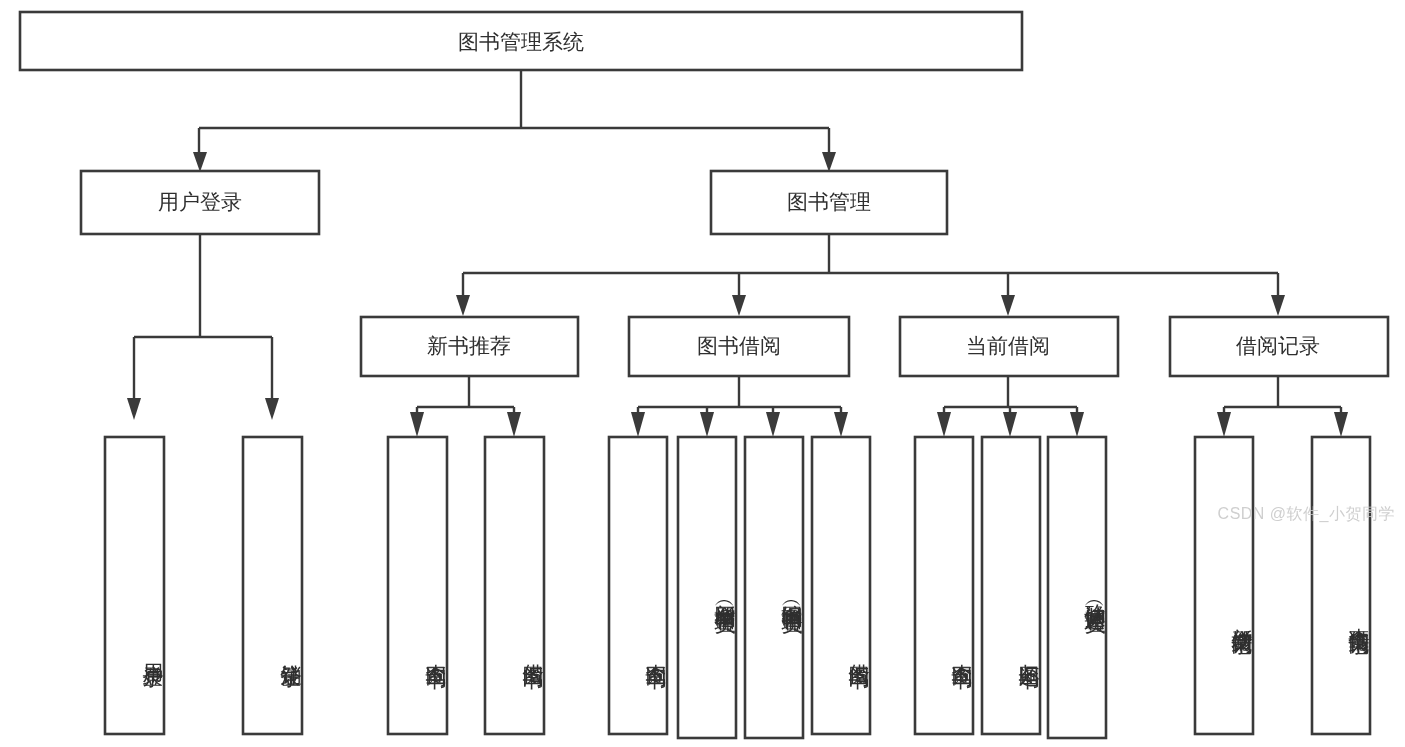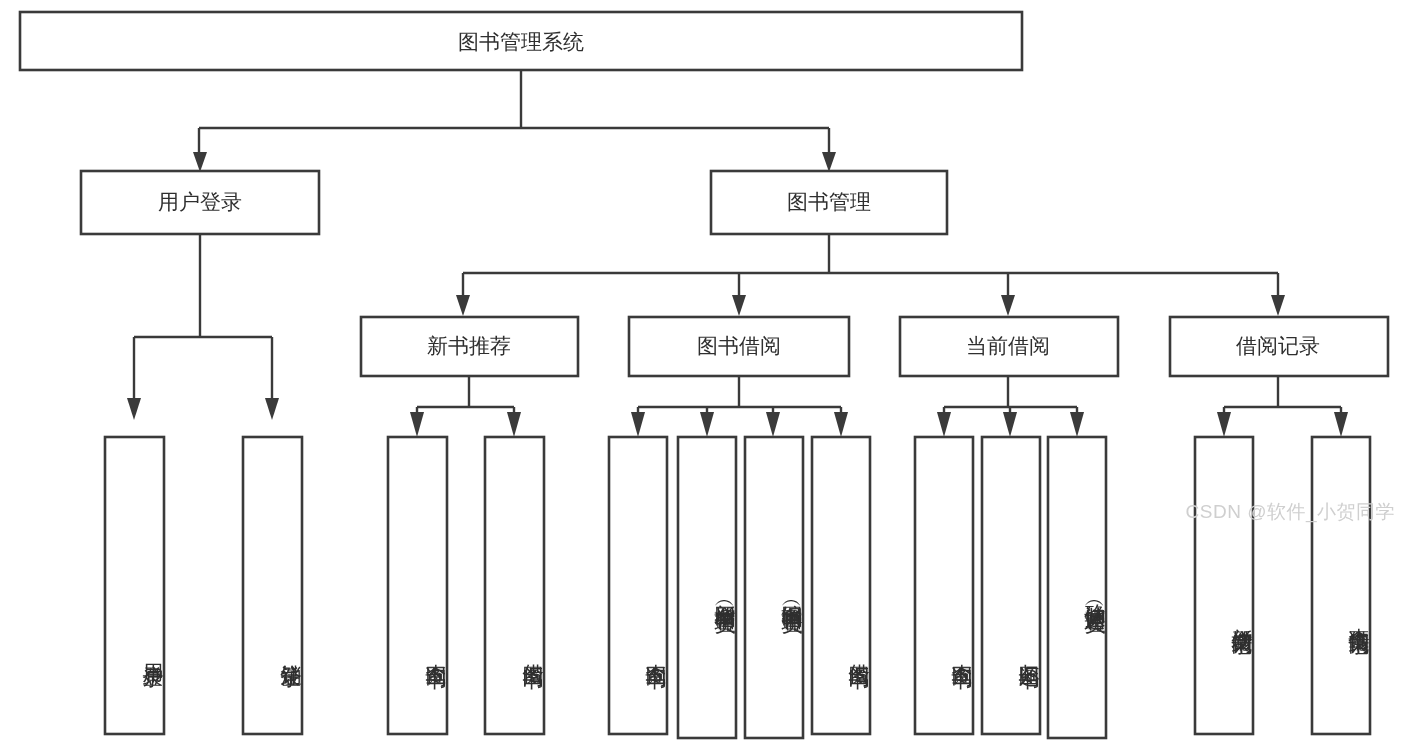--- a/index.html
+++ b/index.html
@@ -65,21 +65,21 @@
     letter-spacing: 1.5px;
     white-space: nowrap;
     pointer-events: none;
     user-select: none;
   }
   .watermark {
     position: absolute;
     right: 10px;
     bottom: 5px;
     font-family: "Liberation Sans", "DejaVu Sans", sans-serif;
-    font-size: 19px;
+    font-size: 16px;
     color: #cfcfcf;
     letter-spacing: 0.5px;
     white-space: nowrap;
   }
 </style>
 </head>
 <body>
 
 <div id="diagram-root">
 

